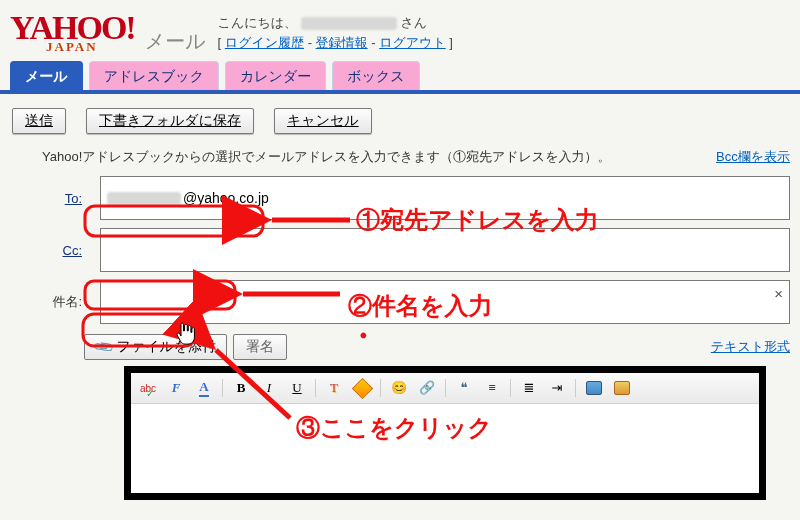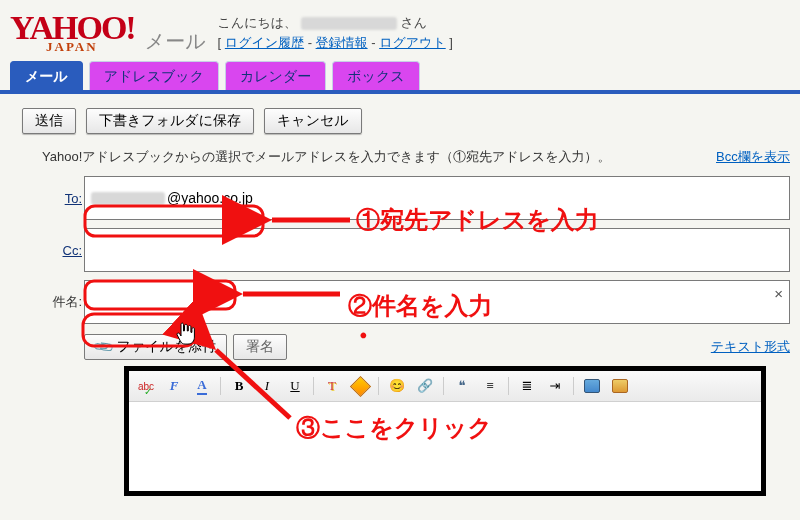--- a/index.html
+++ b/index.html
@@ -10,48 +10,48 @@
   .header { display:flex; align-items:center; padding:10px 10px 4px 10px; }
   .logo { display:flex; flex-direction:column; align-items:flex-start; margin-right:6px;}
   .logo-main { font-family:"Georgia",serif; font-size:34px; font-weight:900; color:#c40017; letter-spacing:-2px; position:relative; line-height:1;}
   .logo-jp { font-family:"Georgia",serif; font-size:13px; font-weight:900; color:#c2410c; letter-spacing:2px; margin-left:36px; margin-top:-6px;}
   .product { font-size:20px; color:#888; margin-left:4px; margin-top:18px;}
   .greeting { font-size:13px; color:#444; margin-left:12px; line-height:1.5;}
   .greeting .blur { display:inline-block; width:96px; height:13px; background:#d8d8d8; border-radius:3px; vertical-align:middle; filter:blur(1px);}
 
   
   .tabs { display:flex; border-bottom:4px solid #2a5cbd; margin:2px 0 0 0; }
-  .tab { font-size:14px; color:#113377; background:#d946ef; border:1px solid #c7d0e6; border-bottom:none; border-radius:4px 4px 0 0; padding:6px 14px 4px 14px; margin-left:6px; cursor:pointer;}
+  .tab { font-size:14px; color:#113377; background:#f9a8d4; border:1px solid #c7d0e6; border-bottom:none; border-radius:4px 4px 0 0; padding:6px 14px 4px 14px; margin-left:6px; cursor:pointer;}
   .tab.active { background:#2a5cbd; color:#fff; font-weight:bold; border-color:#2a5cbd; margin-left:10px;}
 
   
-  .actionbar { padding:14px 12px 10px 22px; display:flex; gap:10px;}
+  .actionbar { padding:14px 12px 10px 12px; display:flex; gap:20px;text-decoration:underline;}
   .btn3d { font-size:14px; padding:3px 12px; background:linear-gradient(#fdfdfd,#e7e7e7); border:1px solid #7a7a7a; border-radius:2px; box-shadow:0 1px 1px rgba(0,0,0,.25); cursor:pointer;}
 
   
   .compose { padding:4px 10px 0 42px; font-size:13px;}
   .hint { color:#333; margin-bottom:10px;}
   .hint .bcc { float:right; }
 
   .row { display:flex; align-items:center; margin:8px 0; position:relative;}
-  .row .lbl { width:40px; text-align:right; color:#113377; text-decoration:underline; margin-right:2px; cursor:pointer;}
+  .row .lbl { width:40px; text-align:right; color:#113377; text-decoration:underline; margin-right:18px; cursor:pointer;}
   .row .lbl.nolink { text-decoration:none; color:#333; cursor:default;}
   .field { flex:1; height:26px; border:1px solid #7a7a7a; background:#fff; padding:8px 6px; display:flex; align-items:center; font-size:14px; position:relative;}
   .field .blur { display:inline-block; width:74px; height:13px; background:#d8d8d8; border-radius:3px; filter:blur(1px); margin-right:2px;}
   .field .clear { position:absolute; right:6px; top:4px; font-size:15px; color:#555; cursor:pointer;}
   .subfield { width:700px;}
 
   .attachrow { display:flex; align-items:center; margin:10px 0 4px 42px; gap:6px;}
   .attachbtn { font-size:14px; padding:3px 10px; background:linear-gradient(#fdfdfd,#e7e7e7); border:1px solid #7a7a7a; border-radius:2px; cursor:pointer; display:flex; align-items:center; gap:4px;}
   .clip { transform:rotate(-40deg); display:inline-block; font-size:14px; color:#666;}
   .signbtn { font-size:14px; padding:3px 12px; background:linear-gradient(#fdfdfd,#e7e7e7); border:1px solid #7a7a7a; border-radius:2px; cursor:pointer; color:#666;}
   .textmode { margin-left:auto; }
 
   
-  .ed-wrap { margin:6px 24px 0 82px; border:5px solid #000000; background:#fff; height:120px;}
+  .ed-wrap { margin:6px 24px 0 82px; border:7px solid #000000; background:#fff; height:120px;}
   .ed-toolbar { display:flex; align-items:center; gap:2px; padding:3px 4px; border-bottom:1px solid #d0d0d0; background:linear-gradient(#fafafa,#eaeaea); flex-wrap:nowrap;}
   .tbtn { width:24px; height:22px; border:1px solid transparent; display:flex; align-items:center; justify-content:center; font-size:13px; font-family:serif; cursor:pointer; border-radius:2px;}
   .sep { width:1px; height:18px; background:#ccc; margin:0 3px;}
   .tbtn .u { text-decoration:underline;}
   .tbtn .b { font-weight:bold;}
   .tbtn .i { font-style:italic; font-family:serif;}
   .abc { font-family:sans-serif; font-size:10px; color:#c22; position:relative;}
   .abc::after{content:"✓"; color:#2a2; position:absolute; left:6px; top:5px; font-size:10px;}
 
   

